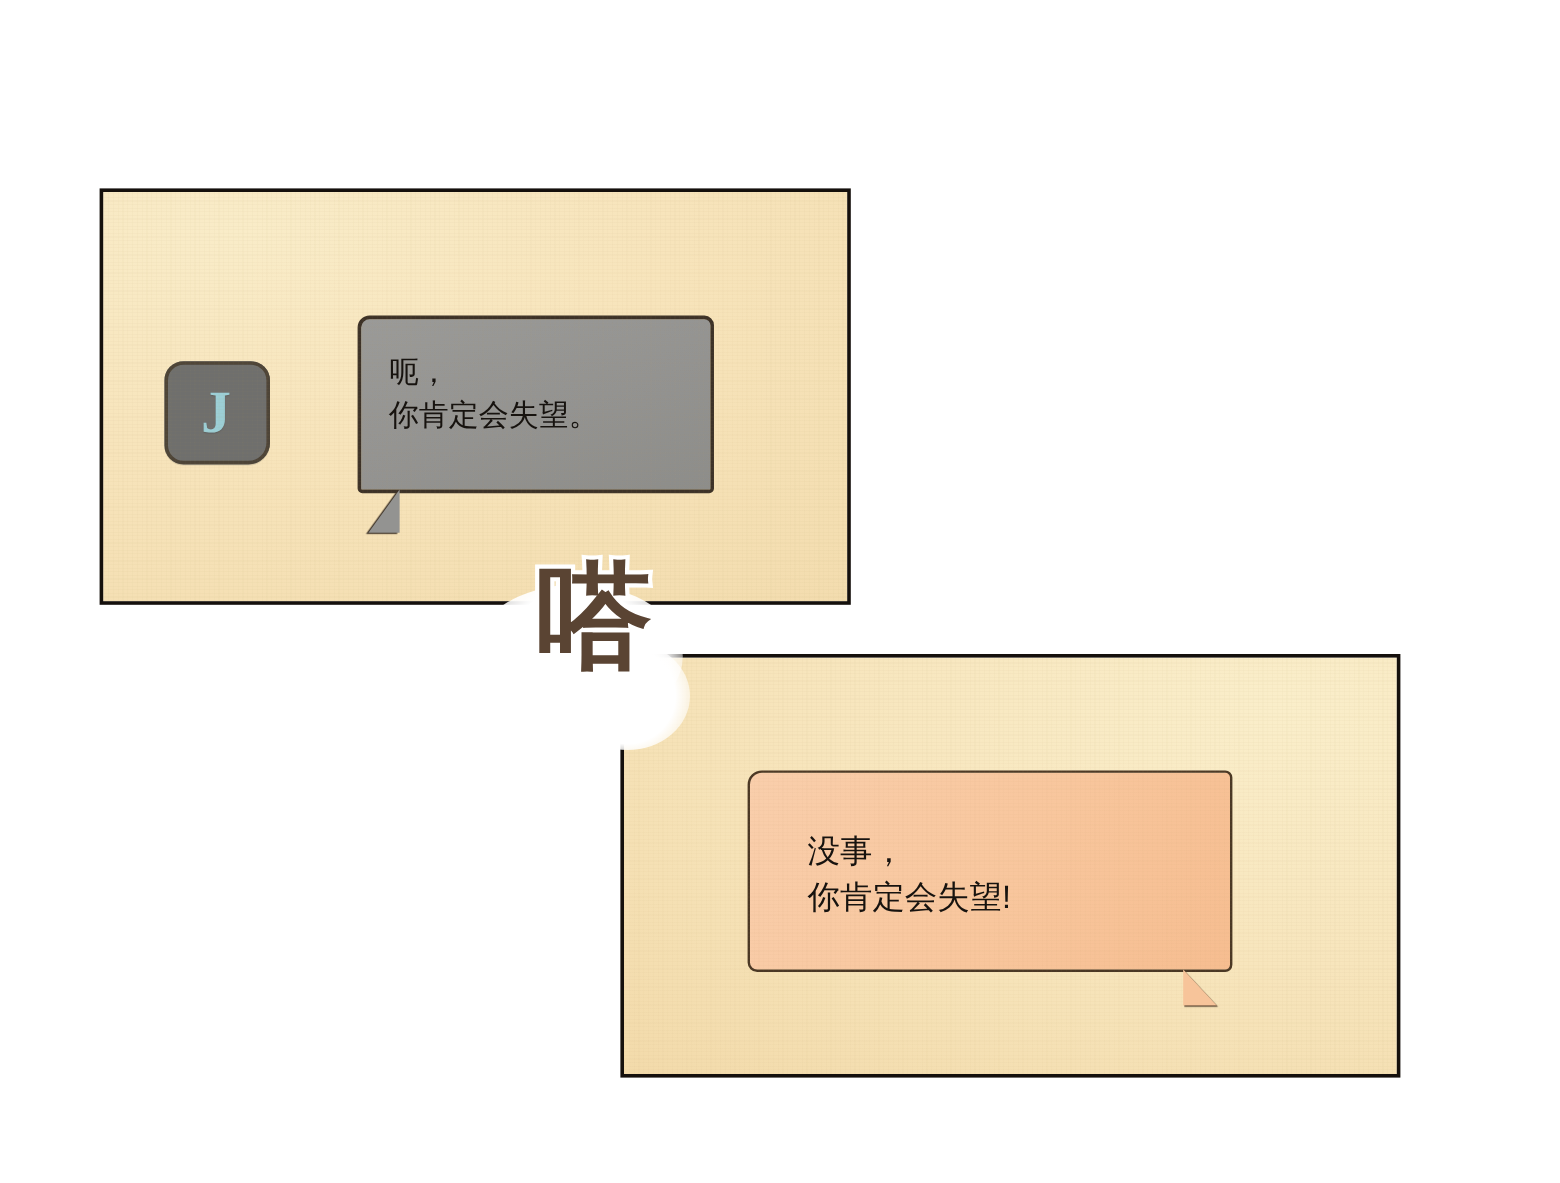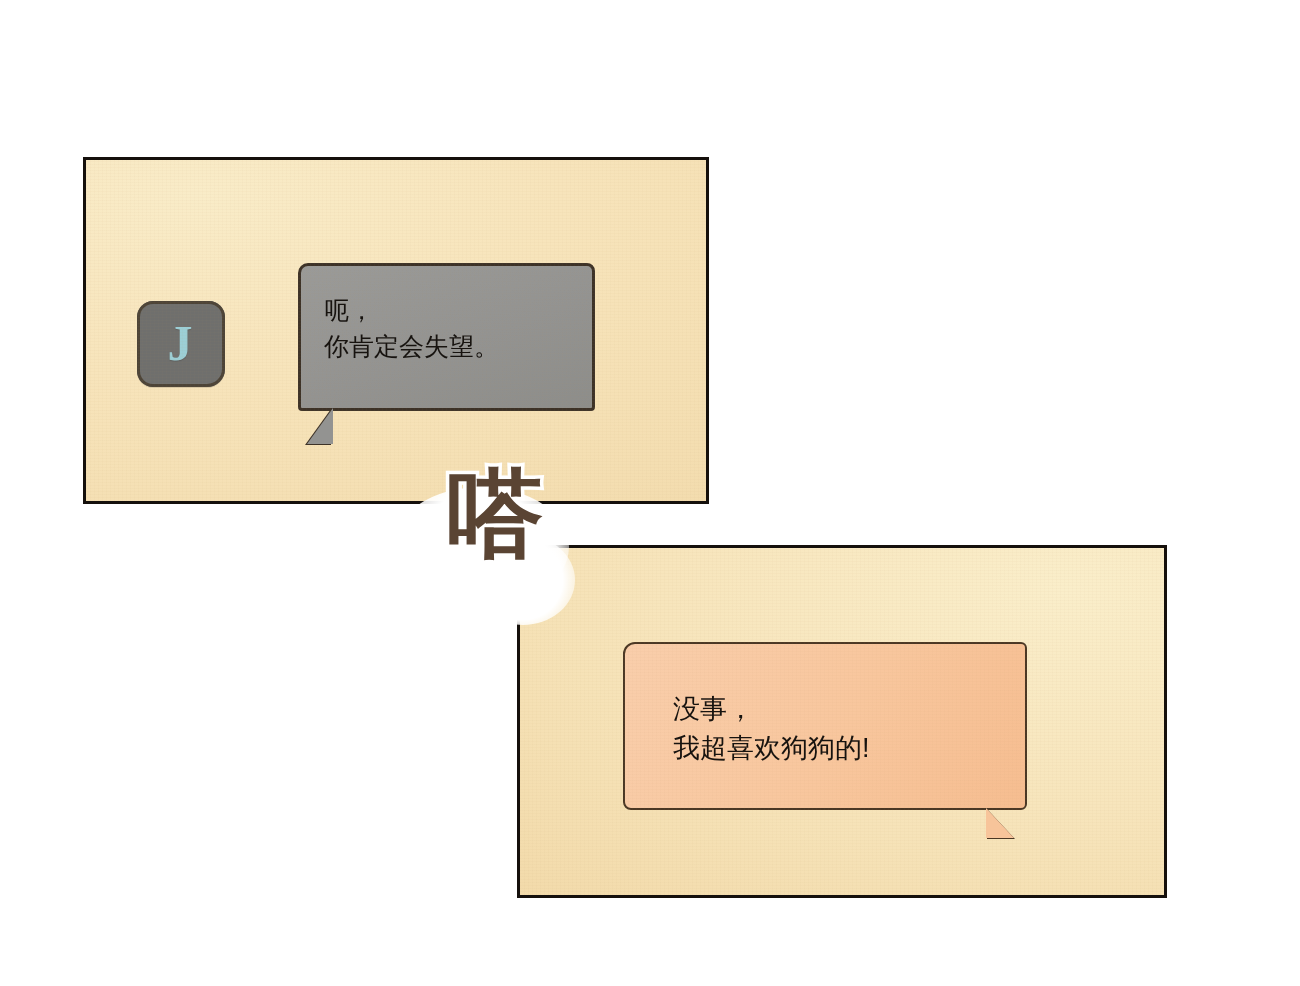--- a/index.html
+++ b/index.html
@@ -229,21 +229,21 @@
     </div>
 
   </div>
 
   <div class="panel" id="panel-2">
 
     <div class="bubble" id="bubble-orange">
       <div class="bubble-tail"></div>
       <div class="bubble-body"></div>
       <div class="bubble-text">没事，
-我超喜欢狗狗的!</div>
+你肯定会失望!</div>
     </div>
 
   </div>
 
   <div id="sfx-cloud"></div>
   <div id="sfx-da">嗒</div>
 
 </div>
 
 </body></html>

